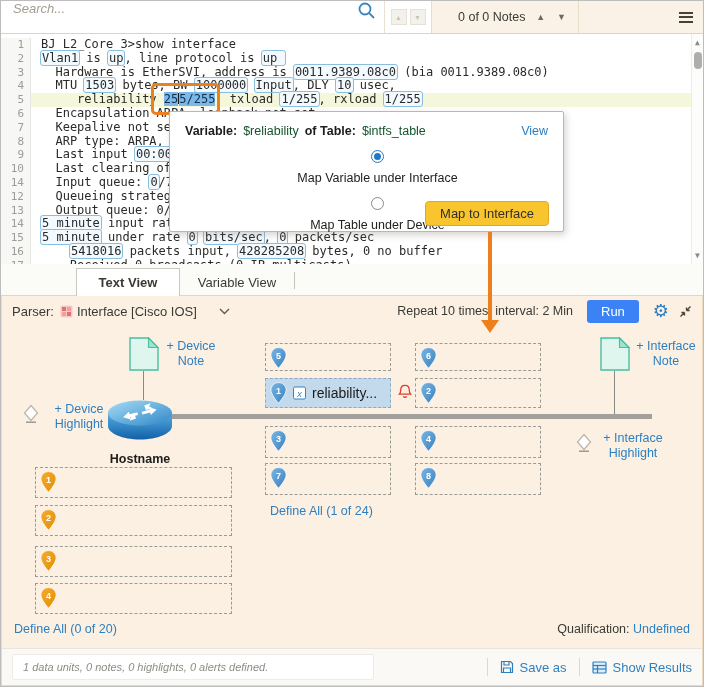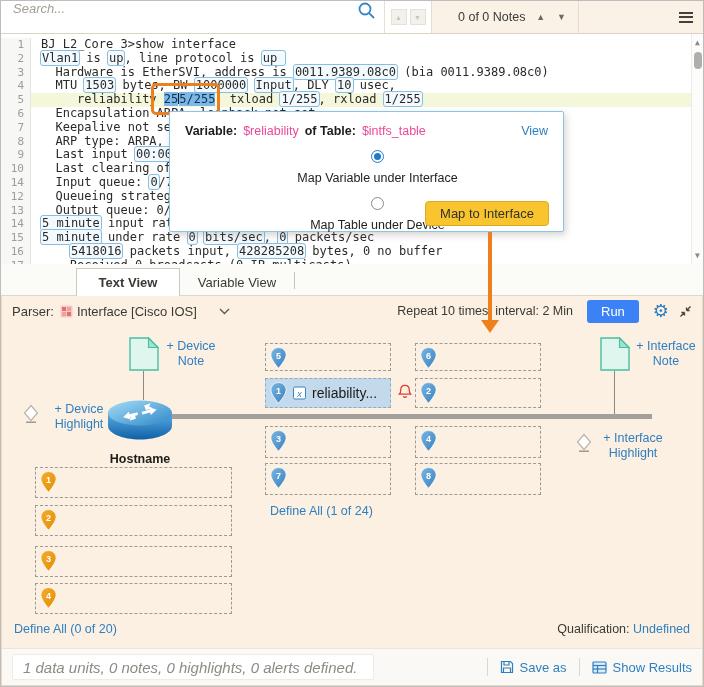--- a/index.html
+++ b/index.html
@@ -47,21 +47,21 @@
   .sb-up, .sb-down { position:absolute; left:0; right:0; text-align:center; font-size:8px; color:#8a8a85; }
   .sb-up { top:4px; } .sb-down { bottom:4px; }
   .sb-thumb { position:absolute; left:2px; width:8px; top:18px; height:17px; background:#aeaeac; border-radius:4px; }
 
   
   .popup { position:absolute; left:168px; top:110px; width:395px; height:121px; background:#fff;
            border:1px solid #8cc3e8; border-radius:2px; box-shadow:2px 3px 7px rgba(110,100,90,.28);
            z-index:10; font-size:12.5px; padding:12px 15px; }
   .popup-title { display:flex; align-items:baseline; gap:6px; color:#1d1d1b; }
   .bold { font-weight:bold; }
-  .green { color:#ec4899; }
+  .green { color:#14532d; }
   .view-link { margin-left:auto; color:#2e7fc0; cursor:pointer; }
   .radio-row { display:flex; align-items:center; gap:8px; margin:12px 0 0 22px; color:#22221f;flex-direction:column; }
   .radio { width:13px; height:13px; border-radius:50%; border:1px solid #8a8a85; background:#fff;
            position:relative; flex:none; cursor:pointer; }
   .radio.on { border:1.5px solid #1f79c8; }
   .radio.on::after { content:""; position:absolute; inset:2px; border-radius:50%; background:#1f79c8; }
   .map-btn { position:absolute; right:14px; bottom:5px; background:#f9c52f; border:1px solid #e0a91f;
              border-radius:4px; padding:4px 14px; font-size:13px; color:#33302a; cursor:pointer;
              font-family:"Liberation Sans",sans-serif; }
 
@@ -113,21 +113,21 @@
   .bell { position:absolute; cursor:pointer; }
   .define-link { position:absolute; color:#2e7fc0; font-size:12.5px; cursor:pointer; }
   .qual { position:absolute; right:12px; top:296px; font-size:12.5px; color:#3a3a35; }
   .qual a { color:#2e7fc0; text-decoration:none; cursor:pointer; }
 
   
   .statusbar { position:absolute; left:0; right:0; bottom:0; height:37px; background:#fbf9f5;
                border-top:1px solid #eae5da; display:flex; align-items:center; padding:0 10px; }
   .status-box { width:362px; height:26px; background:#fff; border:1px solid #f0ece3; border-radius:2px;
                 display:flex; align-items:center; padding:0 10px; font-style:italic; color:#8c8c85;
-                font-size:15px; overflow:hidden; white-space:nowrap; }
+                font-size:11px; overflow:hidden; white-space:nowrap; }
   .sb-right { margin-left:auto; display:flex; align-items:center; gap:0; }
   .sb-divider { width:1px; height:18px; background:#ddd8cd; margin:0 12px; }
   .sb-action { display:flex; align-items:center; gap:6px; color:#2e7fc0; font-size:13px; cursor:pointer; }
 </style>
 </head>
 <body>
 
 <svg width="0" height="0" style="position:absolute" aria-hidden="true">
   <defs>
     <linearGradient id="pinB" x1="0" y1="0" x2="1" y2="1">

